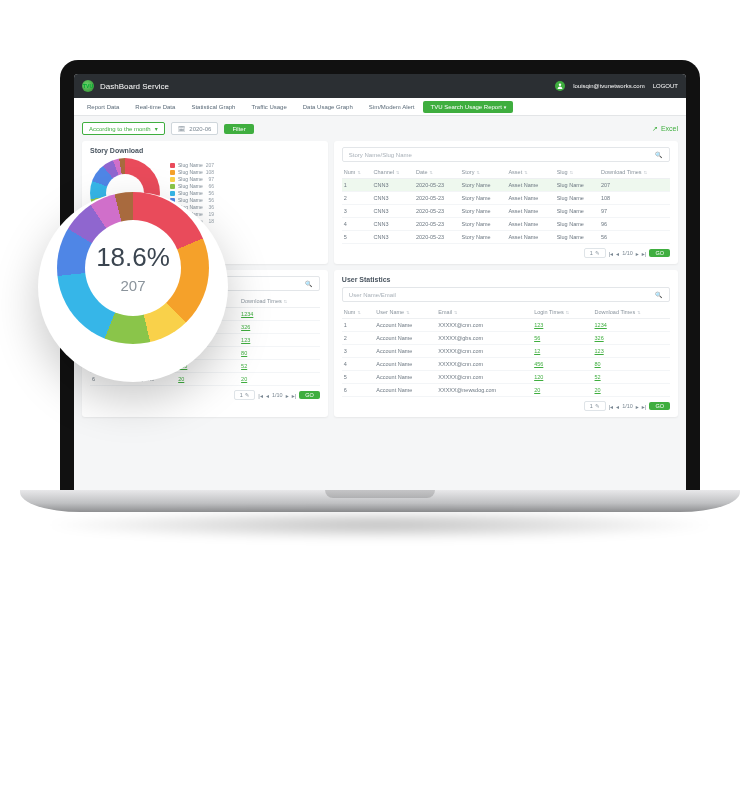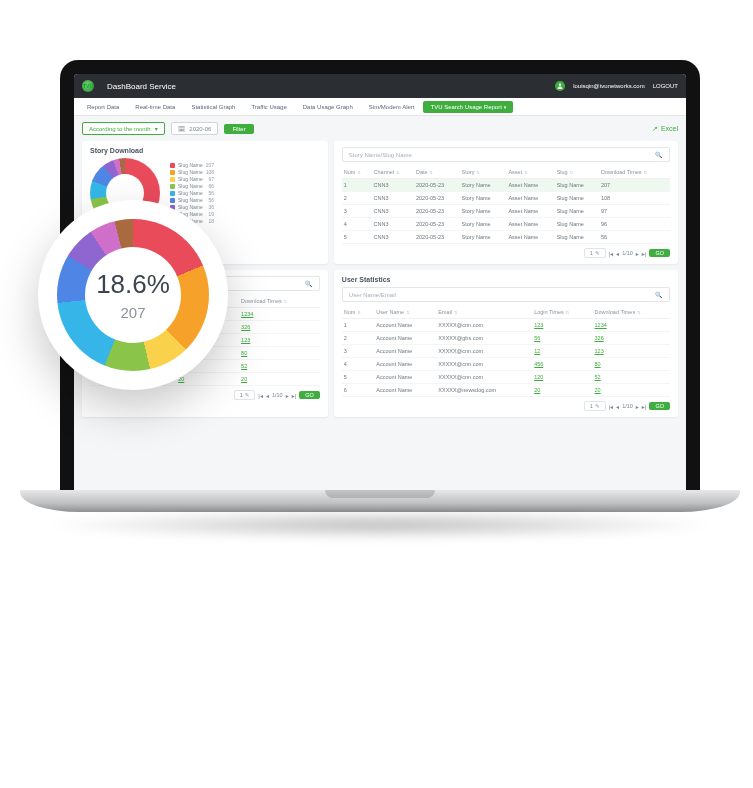--- a/index.html
+++ b/index.html
@@ -69,21 +69,21 @@
     padding: 0 8px;
   }
   .logo {
     width: 12px; height: 12px;
     background: radial-gradient(circle at 40% 40%, #6bd36b, #2e8b2e);
     border-radius: 50%;
     margin-right: 6px;
     display: flex; align-items: center; justify-content: center;
     font-size: 5px; color:#0a3; font-weight:bold;
   }
-  .title { font-size: 8px; font-weight: 500; margin-left: 7px; }
+  .title { font-size: 8px; font-weight: 500; }
   .user-area { margin-left: auto; display:flex; align-items:center; gap:8px; font-size:6px; }
   .avatar { width:10px; height:10px; border-radius:50%; background:#3fae3f; display:flex; align-items:center; justify-content:center; }
   
   .nav {
     background: #fff;
     display: flex;
     align-items: center;
     height: 18px;
     padding: 0 6px;
     gap: 2px;
@@ -185,29 +185,29 @@
   .link { color:#3fae3f; text-decoration:underline; }
   tr.hl { background:#eef8ee; }
   
   .pager { display:flex; align-items:center; gap:3px; margin-top:4px; justify-content:flex-end; font-size:5.5px; color:#7b8893;}
   .pg-box { border:1px solid #dfe4e8; border-radius:2px; padding:1px 5px; display:flex; align-items:center; gap:2px; }
   .pg-go { background:#3fae3f; color:#fff; border-radius:2px; padding:1px 6px; }
   .pg-icon { font-size:6px; }
   
   .big-donut {
     position:absolute;
-    top: 200px;
+    top: 192px;
     left: 38px;
     width: 190px;
     height: 190px;
     border-radius: 50%;
     background:#fff;
     box-shadow: 0 18px 45px rgba(0,0,0,0.22);
     display:flex;
-    align-items:center;
+    align-items:flex-start;
     justify-content:center;
   }
   .ring {
     width: 152px; height:152px; border-radius:50%;
     background: conic-gradient(
       #e94b5b 0deg 67deg,
       #f5a12a 67deg 136deg,
       #f9d14a 136deg 167deg,
       #8ac54a 167deg 202deg,
       #36b6e8 202deg 264deg,

